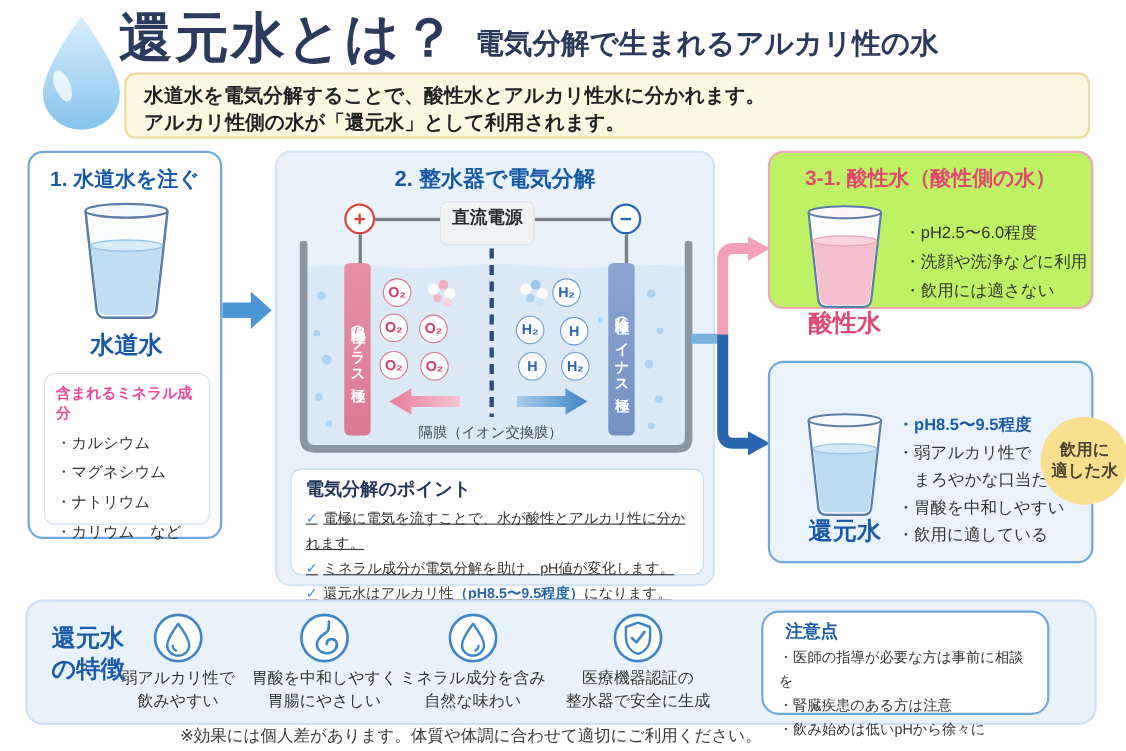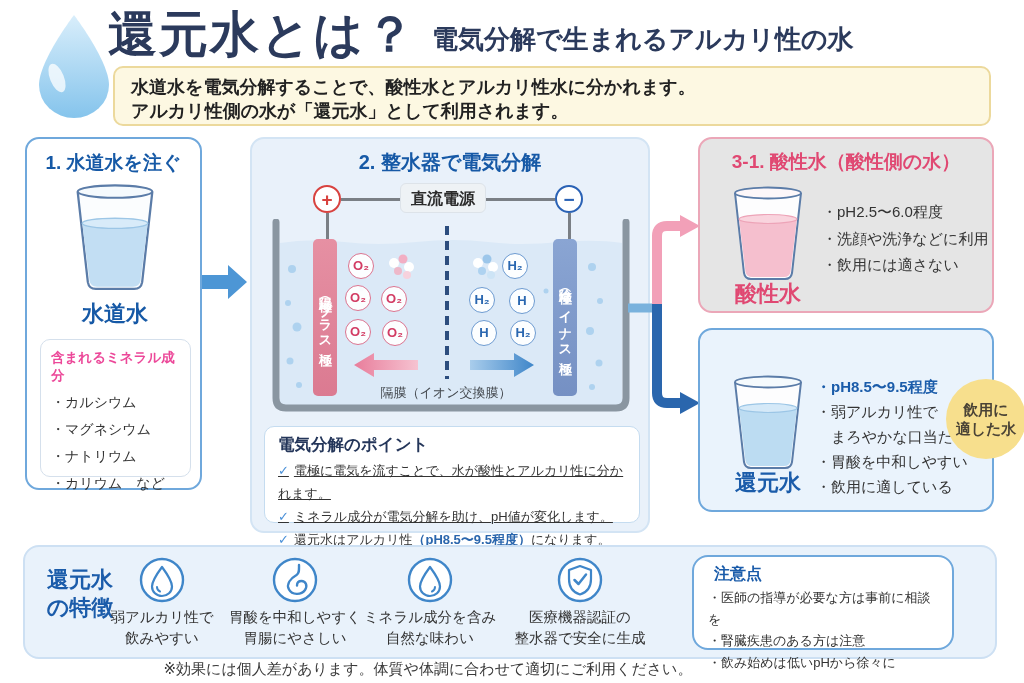--- a/index.html
+++ b/index.html
@@ -19,35 +19,35 @@
   .minerals-title{font-size:13.5px;font-weight:bold;color:#ec4899;margin-bottom:4px;}
   .plain-list{list-style:none;margin:0;padding:0;}
   .minerals-card li{font-size:14px;line-height:27px;color:#333;}
   
   .step2{left:250px;top:137px;width:400px;height:396px;background:#e9f1fa;border:2px solid #d3e4f4;}
   .step2 .panel-title{margin-top:10px;font-size:20px;color:#1659a6;}
   .terminal{width:28px;height:28px;border-radius:50%;background:#fff;font-size:19px;font-weight:bold;text-align:center;line-height:26px;box-sizing:border-box;}
   .terminal.plus{left:61px;top:46px;border:2.5px solid #d8423f;color:#d8423f;}
   .terminal.minus{left:303px;top:46px;border:2.5px solid #2a62b5;color:#2a62b5;}
   .wire{background:#7a7f85;}
-  .dc-box{left:148px;top:44px;width:86px;height:30px;background:#eef2f5;border:1px solid #dde3e9;border-radius:6px;font-size:16px;font-weight:bold;color:#2b2b2b;text-align:center;line-height:29px;box-sizing:border-box;}
+  .dc-box{left:148px;top:44px;width:86px;height:40px;background:#eef2f5;border:1px solid #dde3e9;border-radius:6px;font-size:16px;font-weight:bold;color:#2b2b2b;text-align:center;line-height:29px;box-sizing:border-box;}
   .electrode{width:24px;border-radius:5px;color:#fff;font-size:13px;font-weight:bold;writing-mode:vertical-rl;text-orientation:mixed;text-align:center;letter-spacing:2px;display:flex;align-items:center;justify-content:center;}
   .anode{left:61px;top:100px;height:157px;background:linear-gradient(180deg,#e690a3,#db7a91);}
   .cathode{left:301px;top:100px;height:157px;background:linear-gradient(180deg,#8aa5d3,#7590c3);}
   .mol{width:26px;height:26px;border-radius:50%;background:rgba(255,255,255,.92);font-size:13px;font-weight:bold;text-align:center;line-height:23px;box-sizing:border-box;}
   .mol.o2{border:1.5px solid #db7490;color:#d23c64;}
   .mol.h2{border:1.5px solid #6d9bd1;color:#2a67b0;}
   .membrane-label{left:104px;top:245px;width:180px;text-align:center;font-size:13px;color:#44494f;}
   .points-card{left:12px;top:287px;width:376px;height:97px;background:#fff;border:1.5px solid #c5dcf0;border-radius:10px;padding:7px 13px;box-sizing:border-box;}
   .points-title{font-size:16.5px;font-weight:bold;color:#24365a;margin-bottom:3px;}
   .point-row{font-size:13px;line-height:23px;color:#333;text-decoration:underline;}
   .check{color:#4a90d8;font-weight:bold;margin-right:5px;}
   .hl{color:#2a66ad;font-weight:bold;}
   
-  .acid-panel{left:698px;top:137px;width:296px;height:176px;background:#e5e5e5;border:2px solid #eba7b8;}
+  .acid-panel{left:698px;top:137px;width:296px;height:144px;background:#bef264;border:2px solid #eba7b8;}
   .acid-panel .panel-title{margin-top:10px;font-size:19px;color:#e04872;}
   .acid-panel .glass-label{left:26px;top:140px;width:84px;font-size:22px;color:#e04872;}
   .side-list li{font-size:15px;line-height:26.5px;color:#333;padding-left:15px;text-indent:-15px;white-space:pre-line;}
   .acid-list{left:122px;top:60px;width:170px;}
   .reduced-panel{left:698px;top:328px;width:296px;height:184px;background:#eaf3fc;border:2px solid #6fa8dc;}
   .reduced-panel .panel-title{margin-top:9px;font-size:19px;color:#1b5caa;}
   .reduced-panel .glass-label{left:26px;top:138px;width:84px;font-size:22px;color:#1b5caa;}
   .rp-list{left:116px;top:44px;width:176px;}
   .rp-list li{line-height:25px;}
   .rp-list li.ph{color:#1b5caa;font-weight:bold;}

